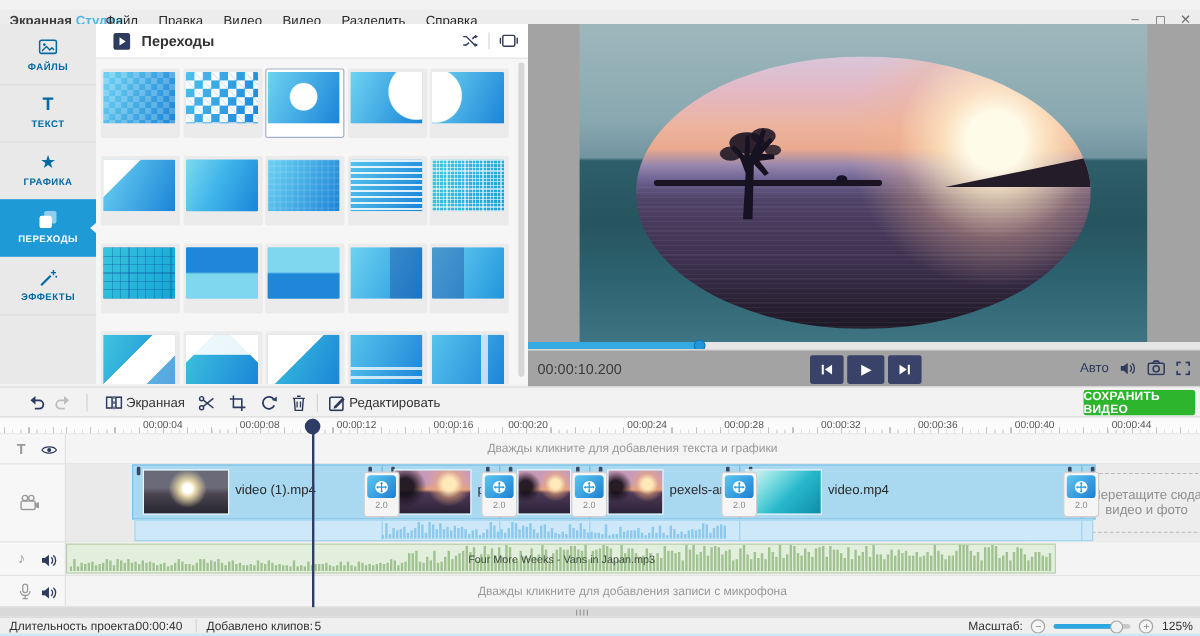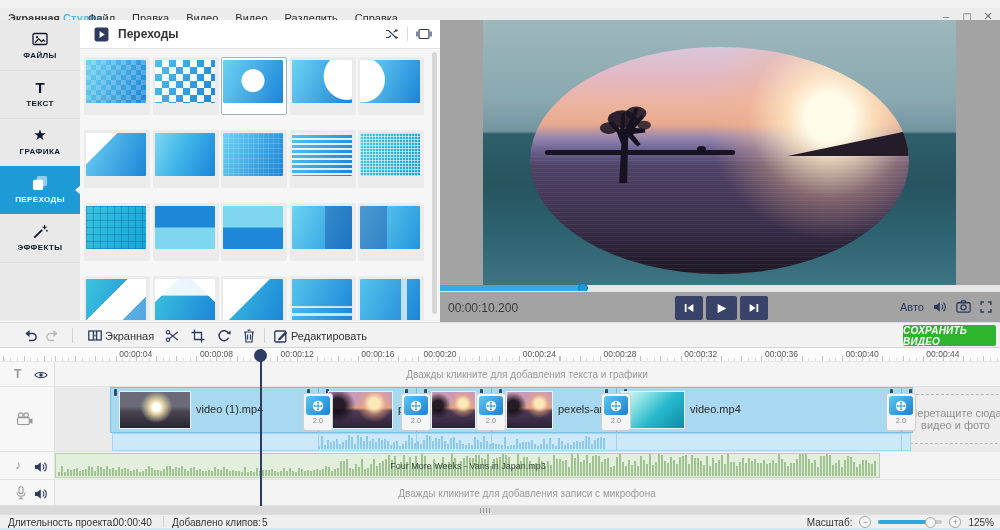--- a/index.html
+++ b/index.html
@@ -13,21 +13,21 @@
   #menubar{left:0;top:8px;width:1000px;height:20px;background:#ececec;border-bottom:1px solid #d9d9d9;}
   #brand{left:8px;top:4px;font-size:11px;font-weight:bold;}
   #brand .b1{color:#3c3c3c;} #brand .b2{color:#54b6e2;}
   #menuitems{left:88px;top:4px;display:flex;gap:17px;font-size:11px;color:#2a2a2a;}
   .menu-item{cursor:default;}
   #winctl{right:6px;top:2px;display:flex;gap:9px;color:#6a6a6a;font-size:11px;}
   .winbtn{width:12px;text-align:center;}
 
   
   #sidebar{left:0;top:20px;width:80px;height:300px;background:#e9e9e9;border-right:1px solid #d6d6d6;}
-  .side-item{position:absolute;left:0;width:80px;height:48px;text-align:center;color:#0f172a;border-bottom:1px solid #dcdcdc;}
+  .side-item{position:absolute;left:0;width:80px;height:48px;text-align:center;color:#0369a1;border-bottom:1px solid #dcdcdc;}
   .side-item .sic{display:flex;justify-content:center;align-items:center;height:24px;margin-top:5px;font-size:15px;}
   .side-item .slb{font-size:8px;font-weight:bold;letter-spacing:.4px;}
   .side-item.sel{background:#1e9bd7;color:#fff;border-bottom:none;}
   .notch{position:absolute;right:-1px;top:19px;width:0;height:0;border-top:5px solid transparent;border-bottom:5px solid transparent;border-right:6px solid #f6f6f6;}
 
   
   #panel{left:80px;top:20px;width:360px;height:300px;background:#f6f6f6;overflow:hidden;}
   #panelhead{position:absolute;left:0;top:0;width:360px;height:28px;background:#fff;border-bottom:1px solid #e2e2e2;}
   #panelicon{position:absolute;left:14px;top:7px;width:15px;height:15px;color:#2e3a5e;}
   #paneltitle{position:absolute;left:38px;top:7px;font-size:12px;font-weight:bold;color:#333;}
@@ -79,21 +79,21 @@
   #prates{position:absolute;right:8px;top:8px;display:flex;align-items:center;gap:9px;color:#2e3a5e;}
   #autolabel{font-size:11px;}
 
   
   #tbar{left:0;top:322px;width:1000px;height:26px;background:#f2f2f2;border-top:1px solid #dedede;border-bottom:1px solid #d4d4d4;box-sizing:border-box;}
   .tbic{position:absolute;top:6px;color:#2c3a60;}
   .tbic.dis{color:#bdbdbd;}
   .tblabel{position:absolute;top:7px;font-size:11px;color:#333;}
   .tbsep{position:absolute;top:5px;width:1px;height:15px;background:#d2d2d2;}
   #savebtn{position:absolute;left:903px;top:2px;width:93px;height:21px;background:#2db52d;border-radius:2px;color:#fff;
-           font-size:10px;font-weight:bold;display:flex;align-items:center;justify-content:center;letter-spacing:.2px;font-style:italic;}
+           font-size:10px;font-weight:bold;display:flex;align-items:center;justify-content:center;letter-spacing:.2px;}
 
   
   #ruler{left:0;top:348px;width:1000px;height:14px;background:#fbfbfb;border-bottom:1px solid #e7e7e7;box-sizing:border-box;
     background-image:repeating-linear-gradient(90deg,#c2c2c2 0 1px,rgba(0,0,0,0) 1px 20.18px),repeating-linear-gradient(90deg,#dedede 0 1px,rgba(0,0,0,0) 1px 6.727px);
     background-size:100% 5px,100% 3px;background-repeat:repeat-x;background-position:55px bottom,55px bottom;}
   .rlabel{position:absolute;top:1px;font-size:8.5px;color:#555;transform:translateX(-50%);}
   #gutter{left:0;top:362px;width:55px;height:144px;background:#f7f7f7;border-right:1px solid #e0e0e0;box-sizing:border-box;}
   .grow{position:absolute;left:0;width:55px;border-bottom:1px solid #e3e3e3;box-sizing:border-box;}
   .gic{position:absolute;}
   .trow{position:absolute;left:55px;width:945px;background:#f4f4f4;border-bottom:1px solid #e3e3e3;box-sizing:border-box;}

